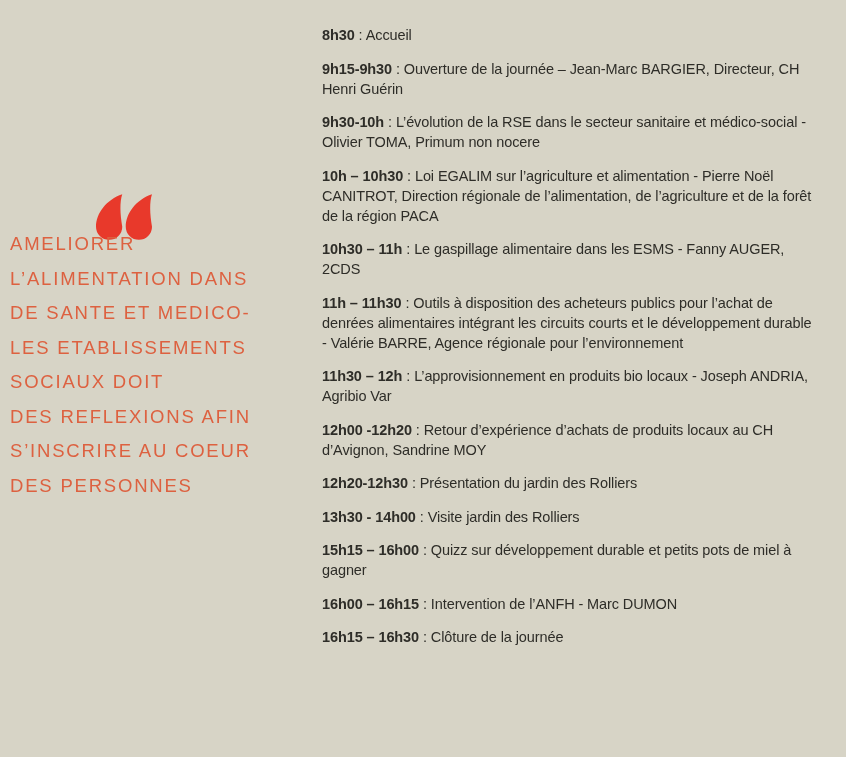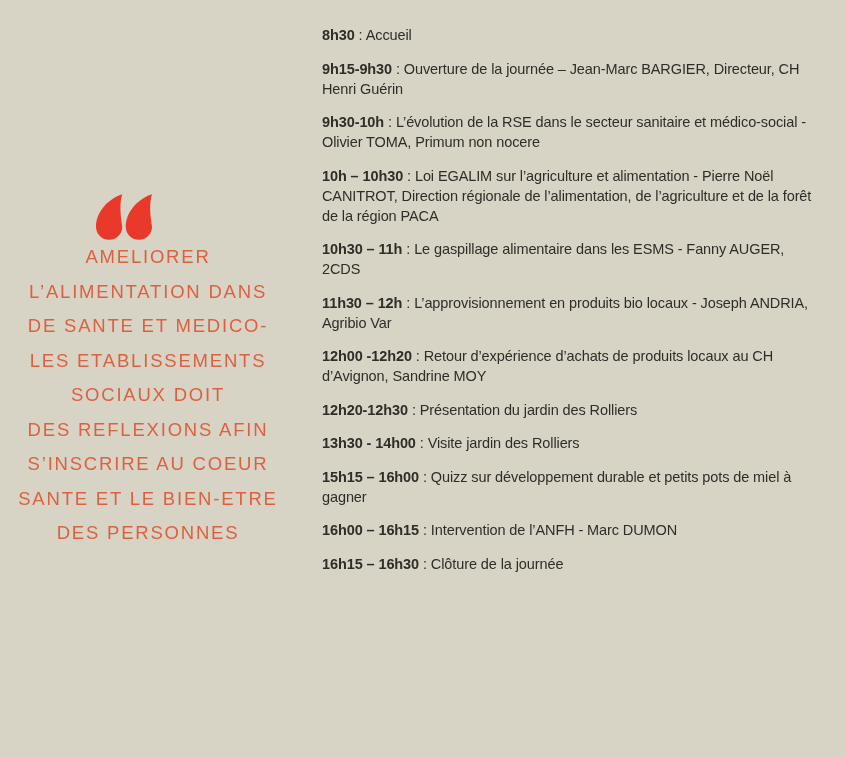--- a/index.html
+++ b/index.html
@@ -14,23 +14,23 @@
 
   
   .quote-mark-svg {
     position: absolute;
     left: 96px;
     top: 194px;
   }
   .quote-lines {
     position: absolute;
     left: 10px;
-    top: 240px;
+    top: 227px;
     width: 276px;
-    text-align: center;
+    text-align: left;
     color: #dd6140;
     font-size: 18.5px;
     line-height: 34.5px;
     letter-spacing: 1.8px;
     font-weight: 400;
   }
   .quote-line { white-space: nowrap; }
 
   
   .schedule {
@@ -57,36 +57,36 @@
   </svg>
 
   <div class="quote-lines">
     <div class="quote-line">AMELIORER</div>
     <div class="quote-line">L’ALIMENTATION DANS</div>
     <div class="quote-line">DE SANTE ET MEDICO-</div>
     <div class="quote-line">LES ETABLISSEMENTS</div>
     <div class="quote-line">SOCIAUX DOIT</div>
     <div class="quote-line">DES REFLEXIONS AFIN</div>
     <div class="quote-line">S’INSCRIRE AU COEUR</div>
-    <div class="quote-line">SANTE ET LE BIEN-ETRE</div>
     <div class="quote-line">DES PERSONNES</div>
   </div>
 
   <div class="schedule">
 
     <p class="event"><span class="time">8h30</span><span> : </span><span>Accueil</span></p>
 
     <p class="event"><span class="time">9h15-9h30</span><span> : </span><span>Ouverture de la journée – Jean-Marc BARGIER, Directeur, CH Henri Guérin</span></p>
 
     <p class="event"><span class="time">9h30-10h</span><span> : </span><span>L’évolution de la RSE dans le secteur sanitaire et médico-social - Olivier TOMA, Primum non nocere</span></p>
 
     <p class="event"><span class="time">10h – 10h30</span><span> : </span><span>Loi EGALIM sur l’agriculture et alimentation - Pierre Noël CANITROT, Direction régionale de l’alimentation, de l’agriculture et de la forêt de la région PACA</span></p>
 
     <p class="event"><span class="time">10h30 – 11h</span><span> : </span><span>Le gaspillage alimentaire dans les ESMS - Fanny AUGER, 2CDS</span></p>
 
+    <p class="event"><span class="time">11h – 11h30</span><span> : </span><span>Outils à disposition des acheteurs publics pour l’achat de denrées alimentaires intégrant les circuits courts et le développement durable - Valérie BARRE, Agence régionale pour l’environnement</span></p>
 
     <p class="event"><span class="time">11h30 – 12h</span><span> : </span><span>L’approvisionnement en produits bio locaux - Joseph ANDRIA, Agribio Var</span></p>
 
     <p class="event"><span class="time">12h00 -12h20</span><span> : </span><span>Retour d’expérience d’achats de produits locaux au CH d’Avignon, Sandrine MOY</span></p>
 
     <p class="event"><span class="time">12h20-12h30</span><span> : </span><span>Présentation du jardin des Rolliers</span></p>
 
 
     <p class="event"><span class="time">13h30 - 14h00</span><span> : </span><span>Visite jardin des Rolliers</span></p>
 

